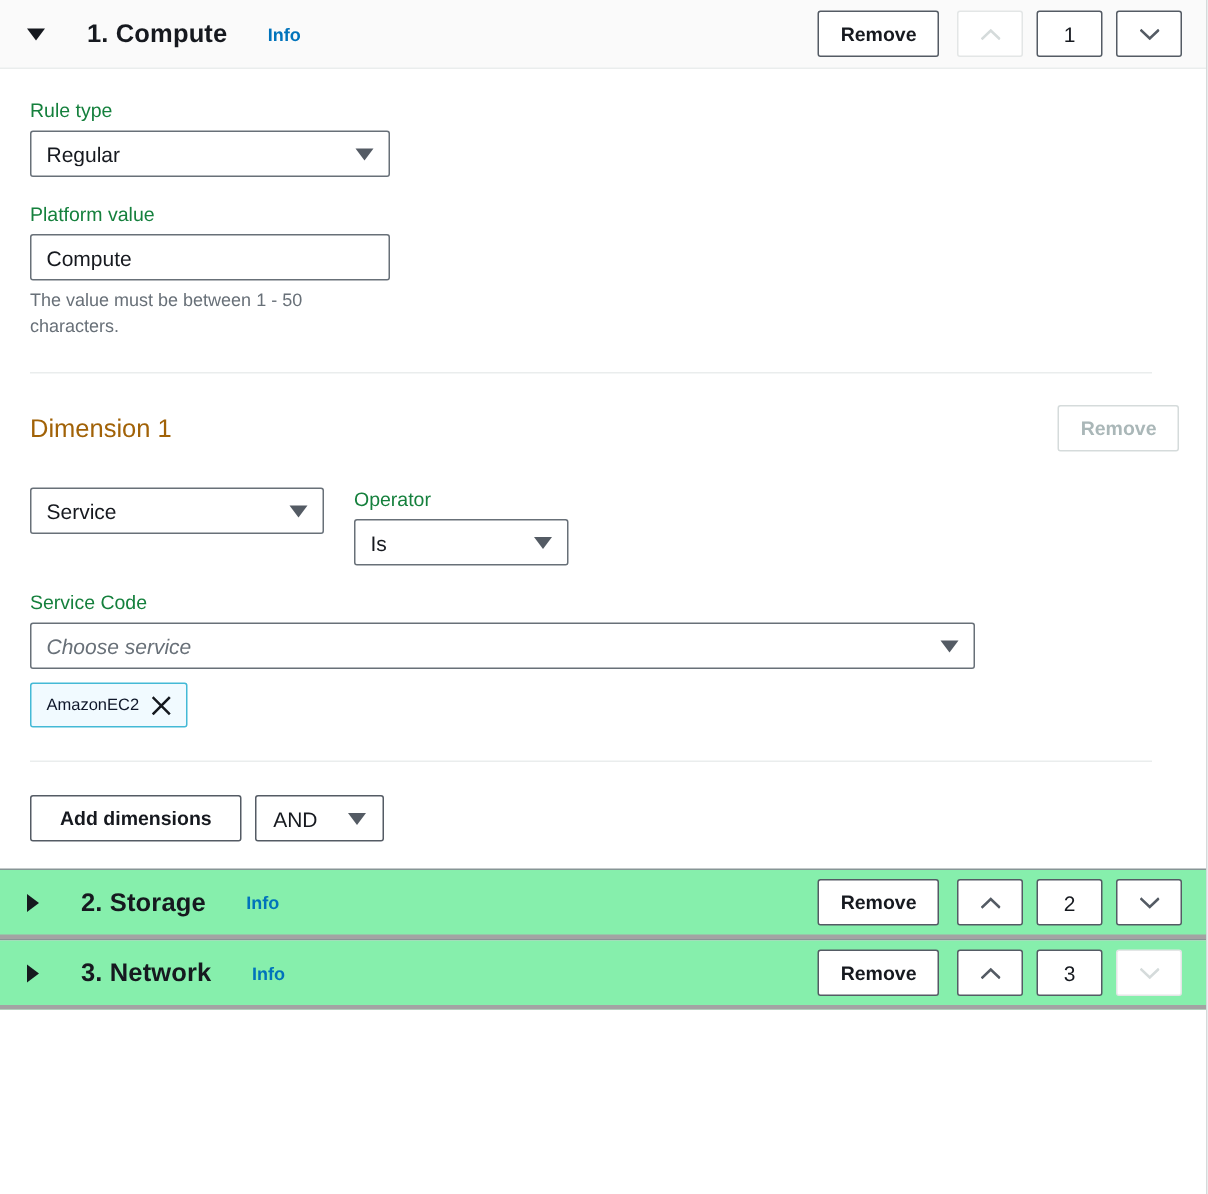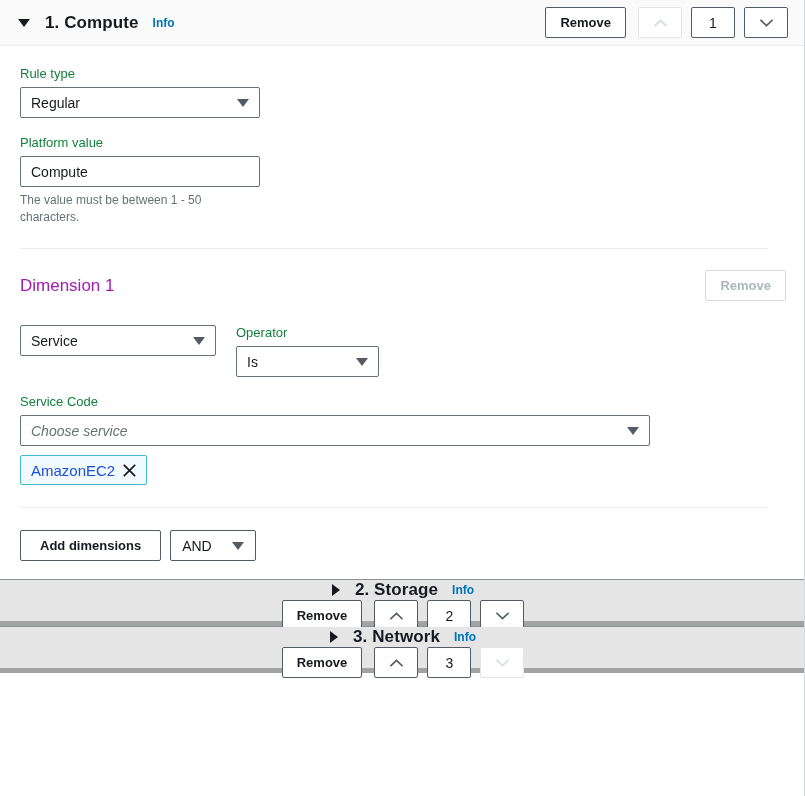--- a/index.html
+++ b/index.html
@@ -40,29 +40,28 @@
     display: flex;
     align-items: center;
     justify-content: space-between;
     box-sizing: border-box;
     height: 46px;
     padding: 0 16px 0 18px;
     background: #fafafa;
     border-bottom: 1px solid #eaeded;
   }
   .section.collapsed > .section-header {
-    background: #e5e5e5;
-    border-bottom: 5px solid #a3a3a3;
-    flex-direction: column;
+    background: #86efac;
+    border-bottom: 3px solid #a3a3a3;
   }
 
   .header-left {
     display: flex;
     align-items: center;
-    gap: 14px;
+    gap: 27px;
   }
 
   .caret {
     width: 0;
     height: 0;
     flex: none;
     margin-right: 1px;
   }
   .caret-down {
     border-left: 6px solid transparent;
@@ -243,41 +242,41 @@
 
   .dim-head {
     display: flex;
     align-items: center;
     justify-content: space-between;
     padding: 21px 0 0 0;
     margin-bottom: 24px;
   }
   .dim-title {
     font-size: 17px;
-    color: #a21caf;
+    color: #a16207;
   }
 
   .row {
     display: flex;
     gap: 20px;
   }
 
   .token {
     display: inline-flex;
     align-items: center;
     gap: 8px;
     box-sizing: border-box;
     height: 30px;
     padding: 0 10px;
     margin-top: 9px;
     background: #f1faff;
     border: 1px solid #44b9d6;
     border-radius: 2px;
-    font-size: 15px;
-    color: #1d4ed8;
+    font-size: 11px;
+    color: #0f172a;
   }
   .token-x {
     display: block;
     width: 13px;
     height: 13px;
     cursor: pointer;
   }
   .token-x path {
     stroke: #16191f;
     stroke-width: 1.7;

